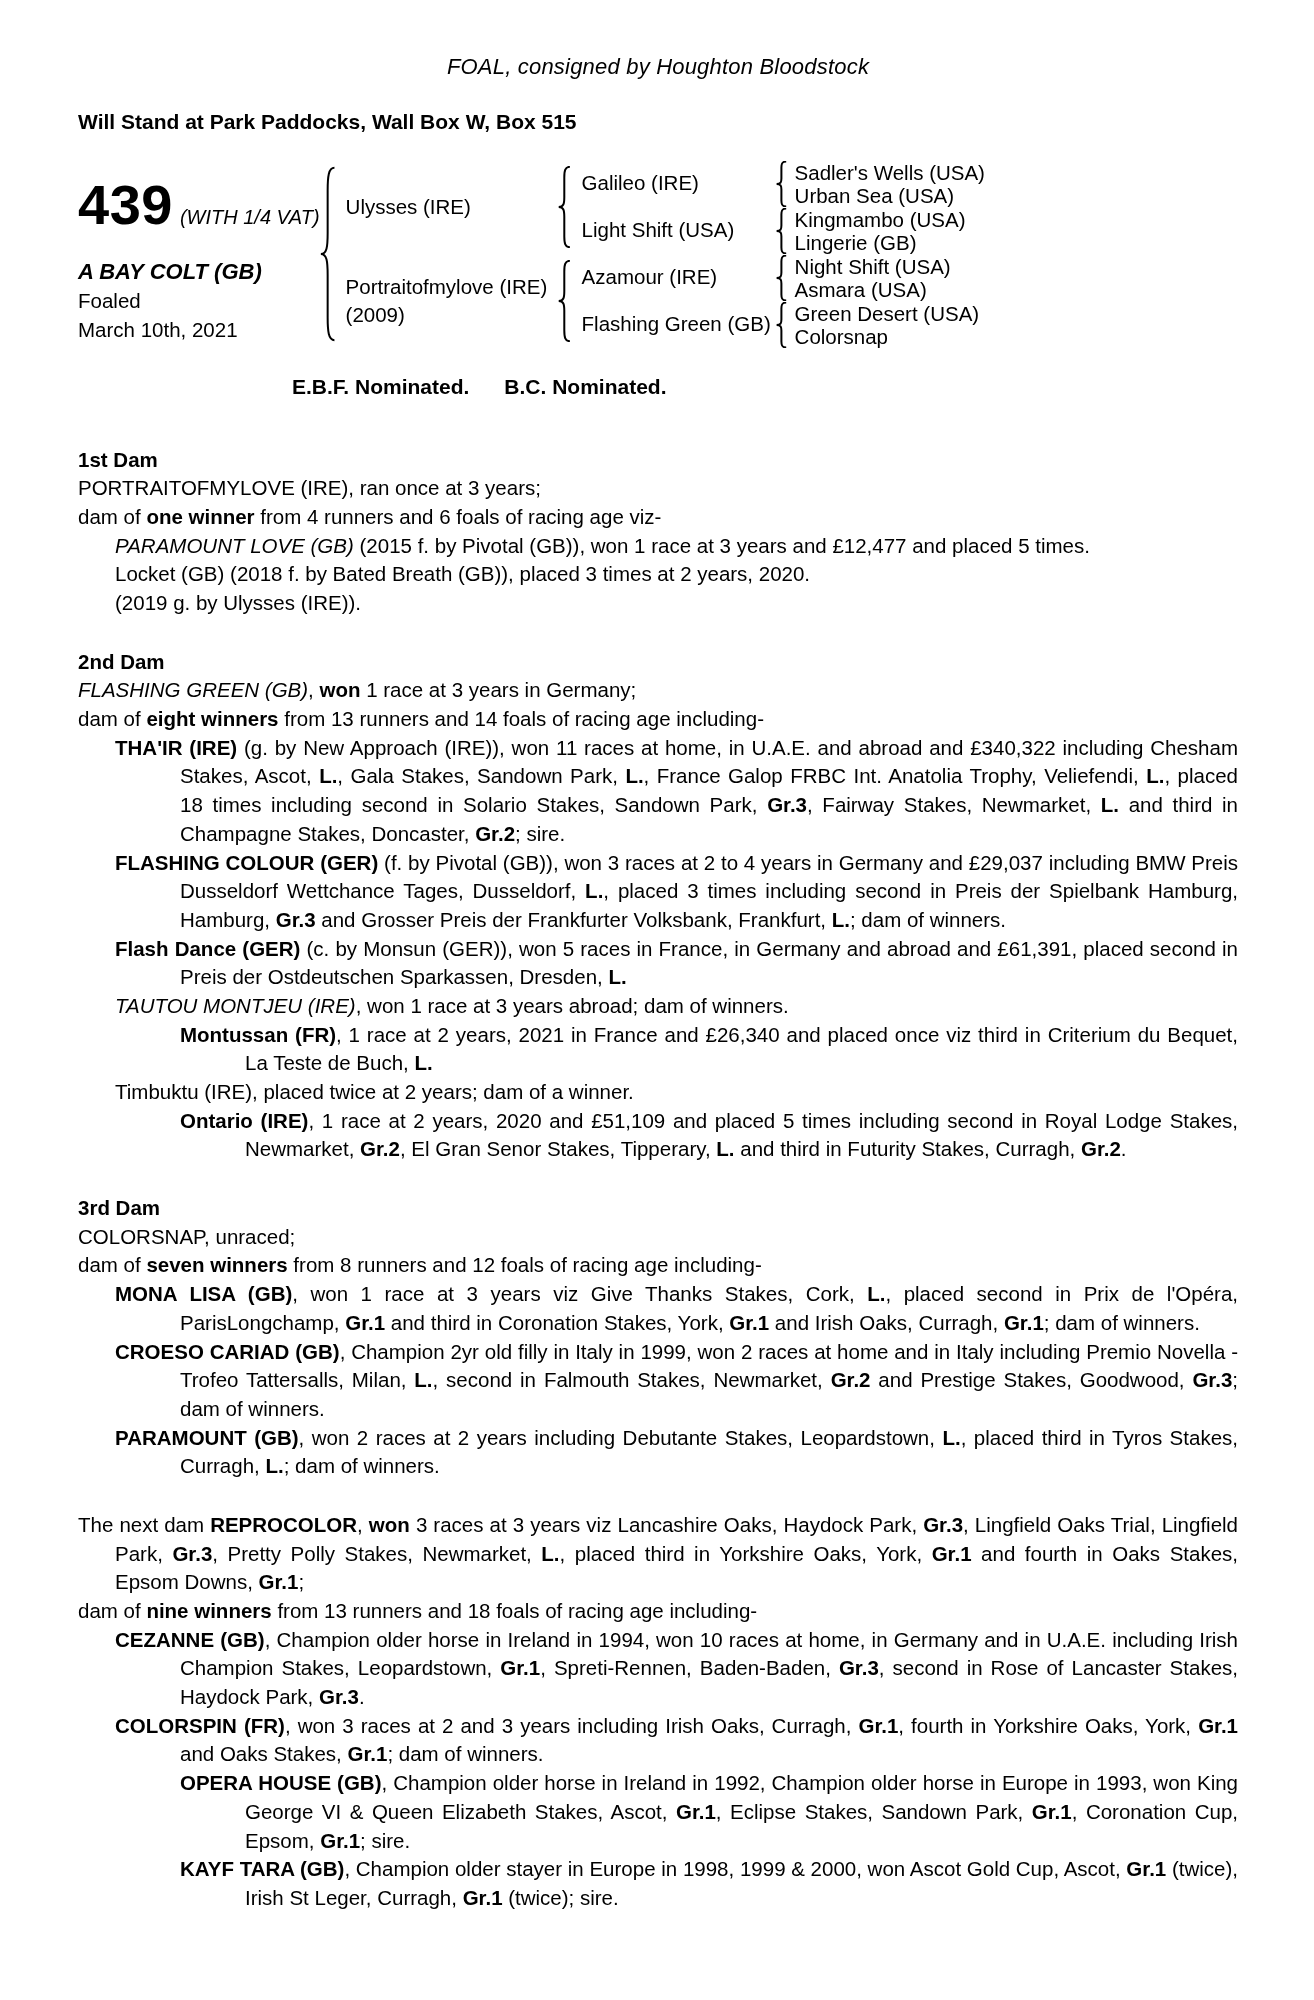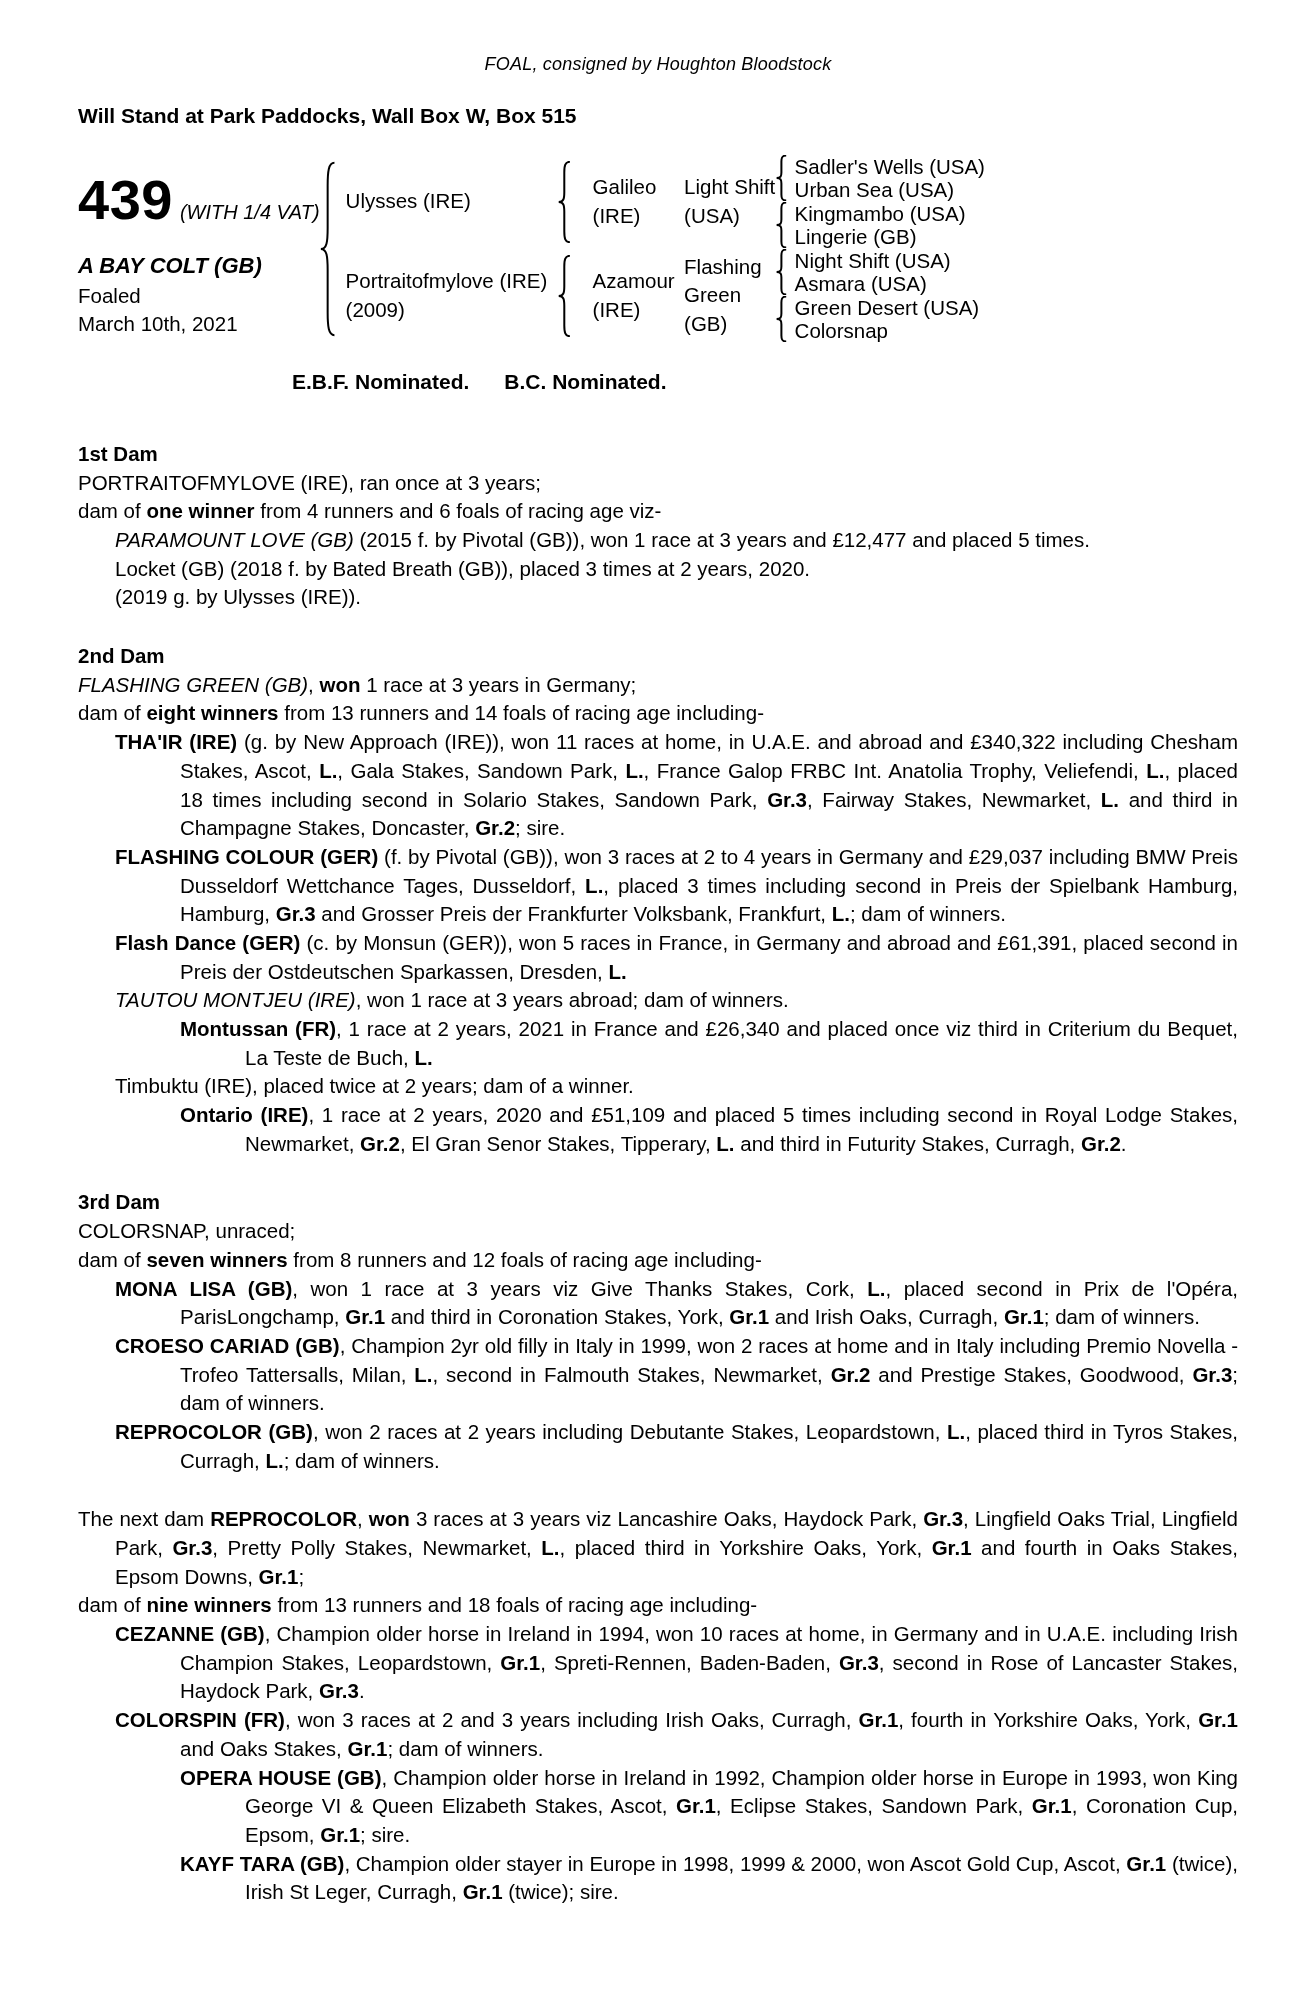--- a/index.html
+++ b/index.html
@@ -11,21 +11,21 @@
     background:#fff;
     color:#000;
     font-family:"Liberation Sans","DejaVu Sans",sans-serif;
     font-size:20.5px;
     line-height:1.4;
     overflow:hidden;
   }
   .consignor {
     text-align:center;
     font-style:italic;
-    font-size:18px;
+    font-size:22px;
     margin-bottom:24px;
     letter-spacing:0.2px;
   }
   .stand {
     font-weight:bold;
     font-size:21px;
     margin-bottom:24px;
   }
   
   .ped-row { display:flex; height:188px; margin-top:6px; }
@@ -36,21 +36,21 @@
   .colt-name { font-weight:bold; font-size:22px; margin-top:8px; white-space:nowrap;font-style:italic; }
   .brace-wrap { display:flex; align-items:center; flex:0 0 auto; }
   .brace-svg { display:block; }
   .b-big { width:17px; height:176px; }
   .b-mid { width:14px; height:82px; }
   .b-sm  { width:12px; height:46px; }
   .gen2 { flex:0 0 212px; display:flex; flex-direction:column; margin-left:9px; }
   .gen2 .cell { flex:1; display:flex; flex-direction:column; justify-content:center; }
   .gen3 { flex:0 0 218px; display:flex; flex-direction:column; }
   .g3group { flex:1; display:flex; align-items:center; }
-  .g3cells { flex:1; display:flex; flex-direction:row; margin-left:21px; height:100%; }
+  .g3cells { flex:1; display:flex; flex-direction:column; margin-left:10px; height:100%; }
   .g3cells .cell { flex:1; display:flex; align-items:center; }
   .gen4 { flex:1 1 auto; display:flex; flex-direction:column; }
   .g4group { flex:1; display:flex; align-items:center; }
   .g4names { margin-left:7px; line-height:1.13; white-space:nowrap; }
   
   .noms { margin:24px 0 0 214px; display:flex; gap:35px; font-weight:bold; font-size:21px; }
   
   .dams { margin-top:44px; }
   .dam-section + .dam-section { margin-top:30px; }
   .dam-heading { font-weight:bold; }
@@ -197,21 +197,21 @@
         <p class="para ind2 just"><span class="b">Montussan (FR)</span><span>, 1 race at 2 years, 2021 in France and £26,340 and placed once viz third in Criterium du Bequet, La Teste de Buch, </span><span class="b">L.</span></p>
         <p class="para ind1"><span>Timbuktu (IRE), placed twice at 2 years; dam of a winner.</span></p>
         <p class="para ind2 just"><span class="b">Ontario (IRE)</span><span>, 1 race at 2 years, 2020 and £51,109 and placed 5 times including second in Royal Lodge Stakes, Newmarket, </span><span class="b">Gr.2</span><span>, El Gran Senor Stakes, Tipperary, </span><span class="b">L.</span><span> and third in Futurity Stakes, Curragh, </span><span class="b">Gr.2</span><span>.</span></p>
       </section>
       <section class="dam-section">
         <div class="dam-heading">3rd Dam</div>
         <p class="para ind0"><span>COLORSNAP, unraced;</span></p>
         <p class="para ind0"><span>dam of </span><span class="b">seven winners</span><span> from 8 runners and 12 foals of racing age including-</span></p>
         <p class="para ind1 just"><span class="b">MONA LISA (GB)</span><span>, won 1 race at 3 years viz Give Thanks Stakes, Cork, </span><span class="b">L.</span><span>, placed second in Prix de l'Opéra, ParisLongchamp, </span><span class="b">Gr.1</span><span> and third in Coronation Stakes, York, </span><span class="b">Gr.1</span><span> and Irish Oaks, Curragh, </span><span class="b">Gr.1</span><span>; dam of winners.</span></p>
         <p class="para ind1 just"><span class="b">CROESO CARIAD (GB)</span><span>, Champion 2yr old filly in Italy in 1999, won 2 races at home and in Italy including Premio Novella - Trofeo Tattersalls, Milan, </span><span class="b">L.</span><span>, second in Falmouth Stakes, Newmarket, </span><span class="b">Gr.2</span><span> and Prestige Stakes, Goodwood, </span><span class="b">Gr.3</span><span>; dam of winners.</span></p>
-        <p class="para ind1 just"><span class="b">REPROCOLOR (GB)</span><span>, won 2 races at 2 years including Debutante Stakes, Leopardstown, </span><span class="b">L.</span><span>, placed third in Tyros Stakes, Curragh, </span><span class="b">L.</span><span>; dam of winners.</span></p>
+        <p class="para ind1 just"><span class="b">PARAMOUNT (GB)</span><span>, won 2 races at 2 years including Debutante Stakes, Leopardstown, </span><span class="b">L.</span><span>, placed third in Tyros Stakes, Curragh, </span><span class="b">L.</span><span>; dam of winners.</span></p>
       </section>
       <section class="dam-section">
         <p class="para ind0h just"><span>The next dam </span><span class="b">REPROCOLOR</span><span>, </span><span class="b">won</span><span> 3 races at 3 years viz Lancashire Oaks, Haydock Park, </span><span class="b">Gr.3</span><span>, Lingfield Oaks Trial, Lingfield Park, </span><span class="b">Gr.3</span><span>, Pretty Polly Stakes, Newmarket, </span><span class="b">L.</span><span>, placed third in Yorkshire Oaks, York, </span><span class="b">Gr.1</span><span> and fourth in Oaks Stakes, Epsom Downs, </span><span class="b">Gr.1</span><span>;</span></p>
         <p class="para ind0"><span>dam of </span><span class="b">nine winners</span><span> from 13 runners and 18 foals of racing age including-</span></p>
         <p class="para ind1 just"><span class="b">CEZANNE (GB)</span><span>, Champion older horse in Ireland in 1994, won 10 races at home, in Germany and in U.A.E. including Irish Champion Stakes, Leopardstown, </span><span class="b">Gr.1</span><span>, Spreti-Rennen, Baden-Baden, </span><span class="b">Gr.3</span><span>, second in Rose of Lancaster Stakes, Haydock Park, </span><span class="b">Gr.3</span><span>.</span></p>
         <p class="para ind1 just"><span class="b">COLORSPIN (FR)</span><span>, won 3 races at 2 and 3 years including Irish Oaks, Curragh, </span><span class="b">Gr.1</span><span>, fourth in Yorkshire Oaks, York, </span><span class="b">Gr.1</span><span> and Oaks Stakes, </span><span class="b">Gr.1</span><span>; dam of winners.</span></p>
         <p class="para ind2 just"><span class="b">OPERA HOUSE (GB)</span><span>, Champion older horse in Ireland in 1992, Champion older horse in Europe in 1993, won King George VI &amp; Queen Elizabeth Stakes, Ascot, </span><span class="b">Gr.1</span><span>, Eclipse Stakes, Sandown Park, </span><span class="b">Gr.1</span><span>, Coronation Cup, Epsom, </span><span class="b">Gr.1</span><span>; sire.</span></p>
         <p class="para ind2 just"><span class="b">KAYF TARA (GB)</span><span>, Champion older stayer in Europe in 1998, 1999 &amp; 2000, won Ascot Gold Cup, Ascot, </span><span class="b">Gr.1</span><span> (twice), Irish St Leger, Curragh, </span><span class="b">Gr.1</span><span> (twice); sire.</span></p>
       </section>
     </div>

